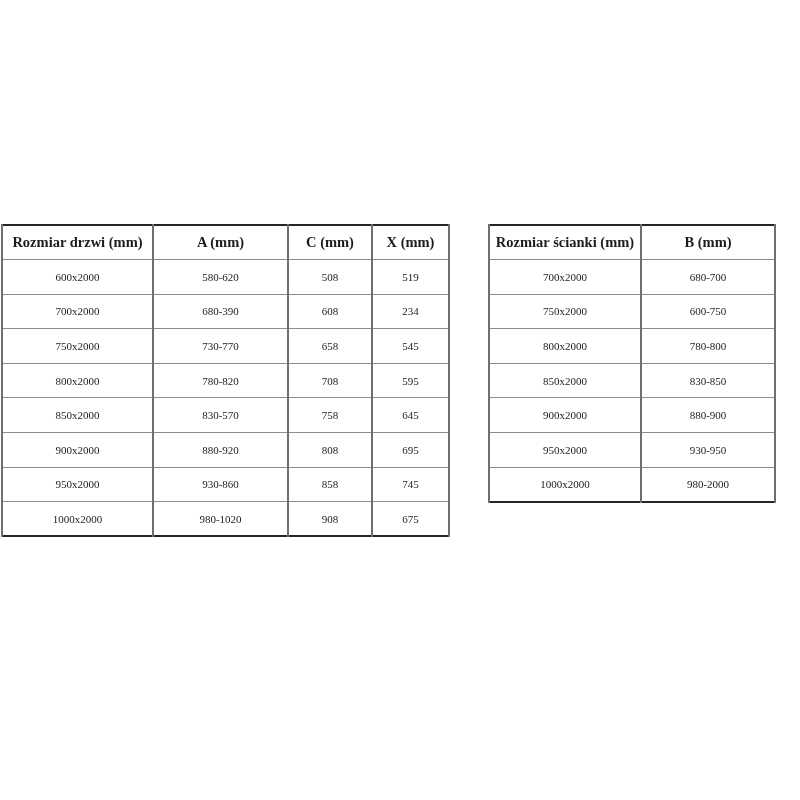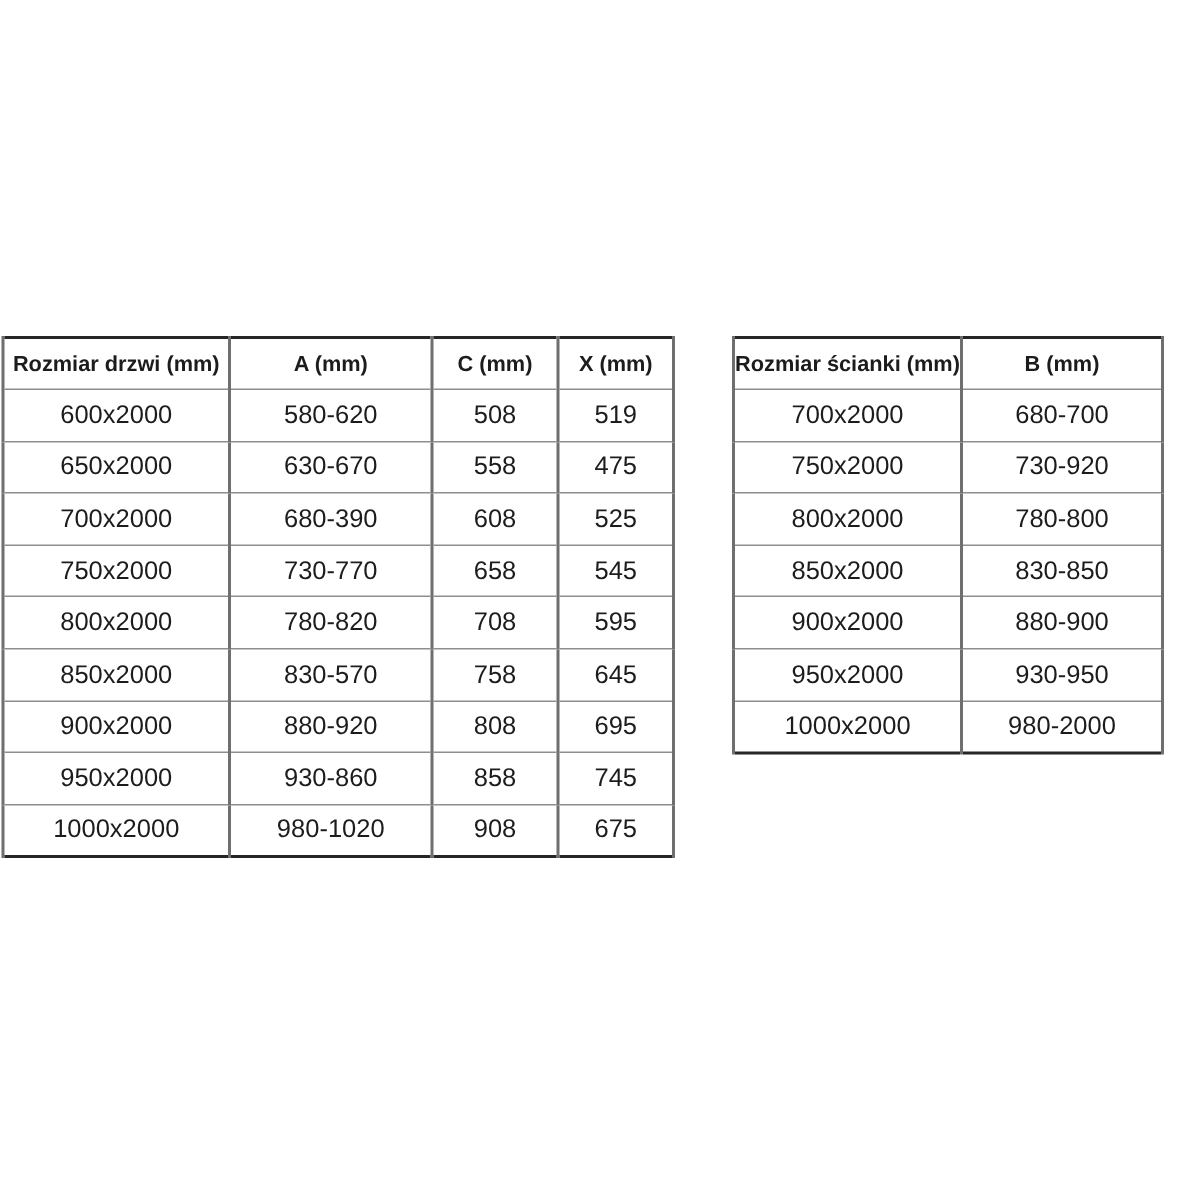--- a/index.html
+++ b/index.html
@@ -6,21 +6,21 @@
     margin: 0;
     padding: 0;
     background: #ffffff;
   }
   .canvas {
     position: relative;
     width: 800px;
     height: 800px;
     background: #ffffff;
     overflow: hidden;
-    font-family: Liberation Sans, sans-serif;
+    font-family: Liberation Serif, serif;
   }
   table.spec-table {
     position: absolute;
     border-collapse: collapse;
     table-layout: fixed;
     background: #ffffff;
     border: 2px solid #262626;
   }
   table.spec-table th,
   table.spec-table td {
@@ -36,21 +36,21 @@
     overflow: hidden;
   }
   table.spec-table tr {
     height: 34.6px;
   }
   table.spec-table th {
     font-size: 14.5px;
     font-weight: bold;
   }
   table.spec-table td {
-    font-size: 17px;
+    font-size: 11px;
     font-weight: normal;
   }
   #door-table { left: 1px; top: 224px; width: 447px; }
   #wall-table { left: 488px; top: 224px; width: 286px; }
 </style>
 </head>
 <body>
 
 <div class="canvas">
   <table id="door-table" class="spec-table">
@@ -69,30 +69,24 @@
         </tr>
       </thead>
       <tbody>
         <tr>
           <td>600x2000</td>
           <td>580-620</td>
           <td>508</td>
           <td>519</td>
         </tr>
         <tr>
-          <td>650x2000</td>
-          <td>630-670</td>
-          <td>558</td>
-          <td>475</td>
-        </tr>
-        <tr>
           <td>700x2000</td>
           <td>680-390</td>
           <td>608</td>
-          <td>525</td>
+          <td>234</td>
         </tr>
         <tr>
           <td>750x2000</td>
           <td>730-770</td>
           <td>658</td>
           <td>545</td>
         </tr>
         <tr>
           <td>800x2000</td>
           <td>780-820</td>
@@ -136,21 +130,21 @@
           <th>B (mm)</th>
         </tr>
       </thead>
       <tbody>
         <tr>
           <td>700x2000</td>
           <td>680-700</td>
         </tr>
         <tr>
           <td>750x2000</td>
-          <td>730-920</td>
+          <td>600-750</td>
         </tr>
         <tr>
           <td>800x2000</td>
           <td>780-800</td>
         </tr>
         <tr>
           <td>850x2000</td>
           <td>830-850</td>
         </tr>
         <tr>

